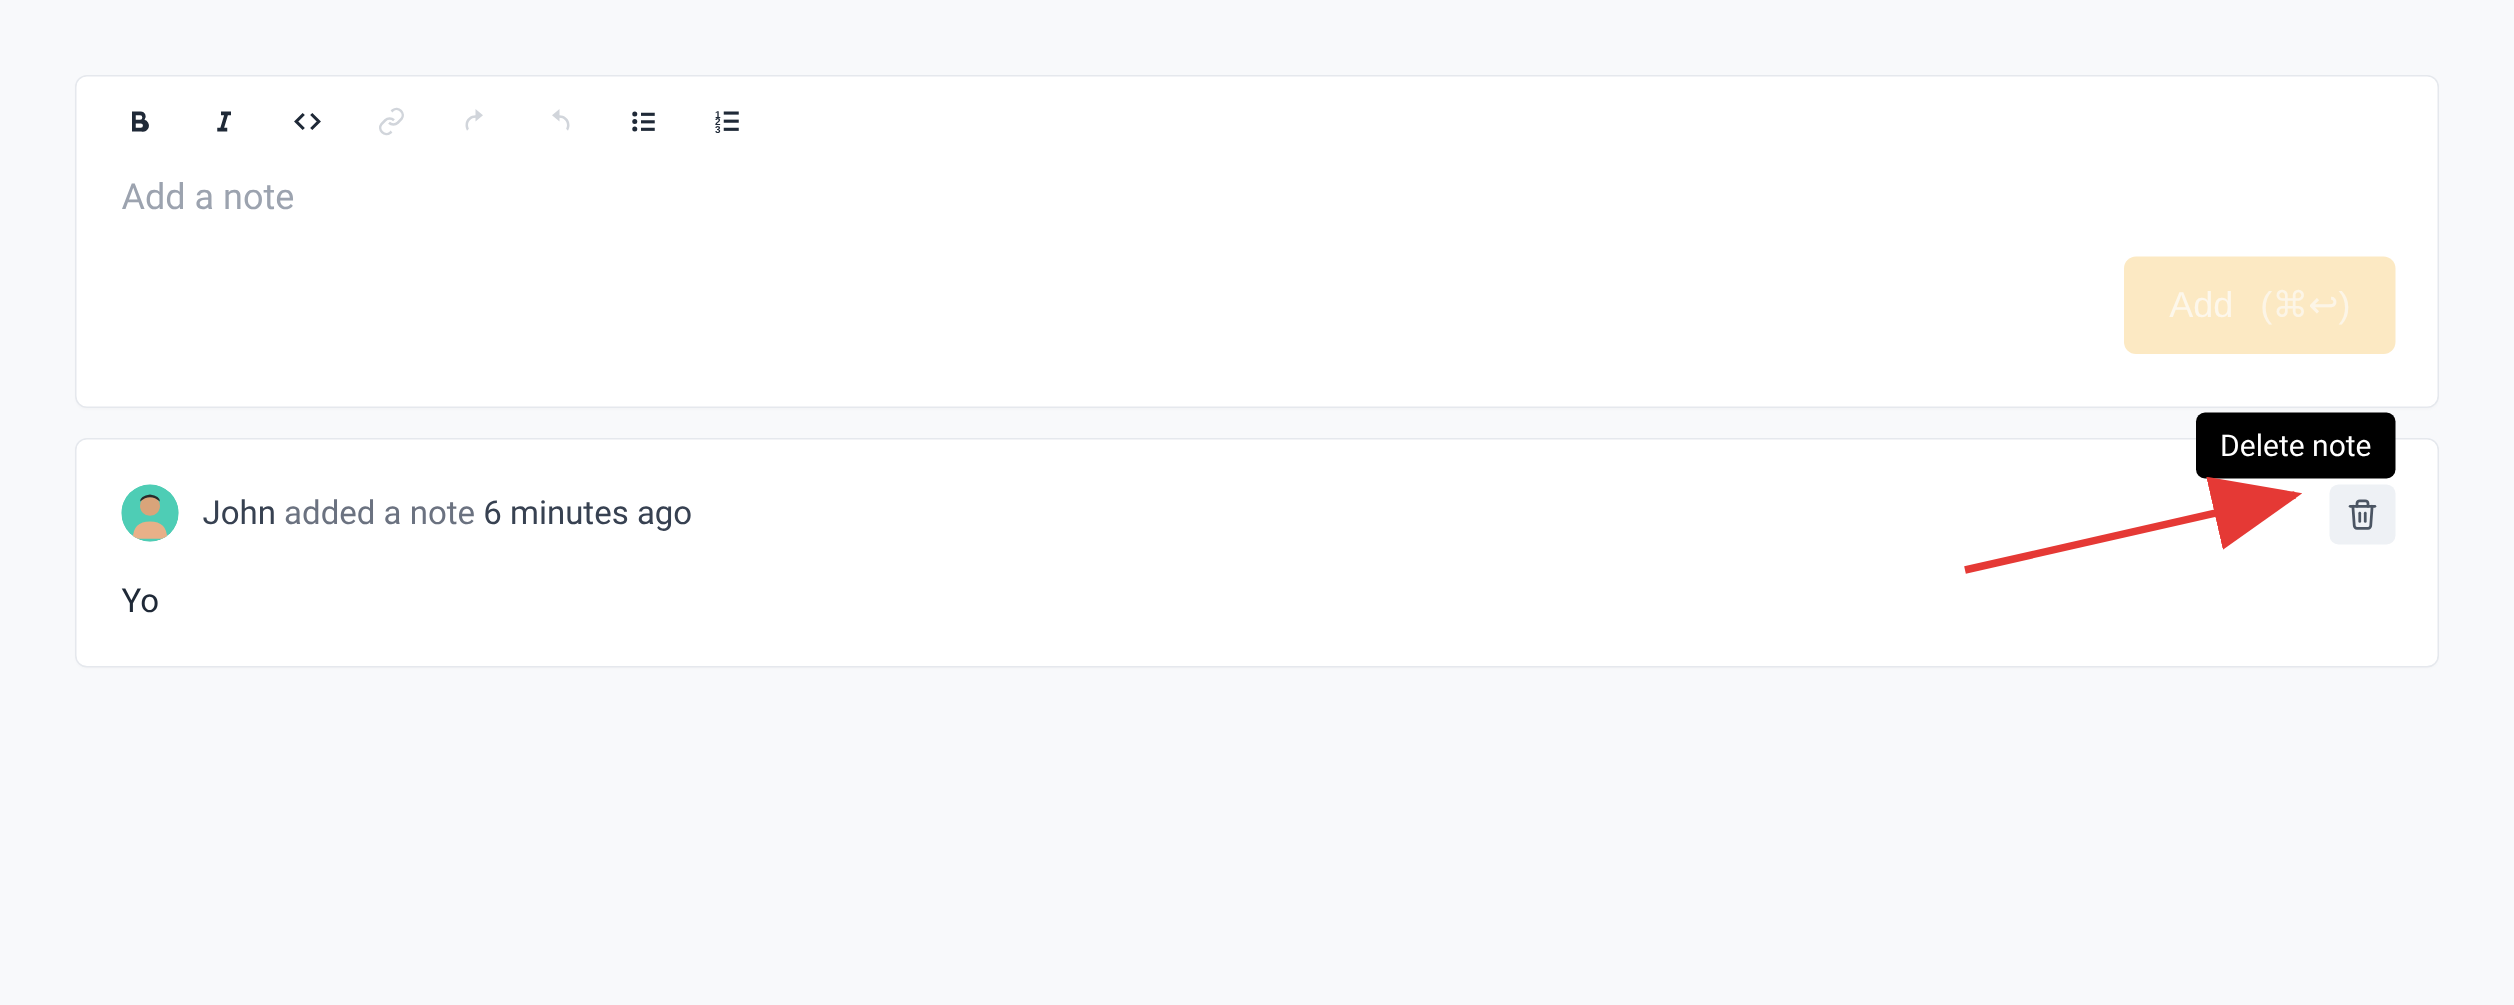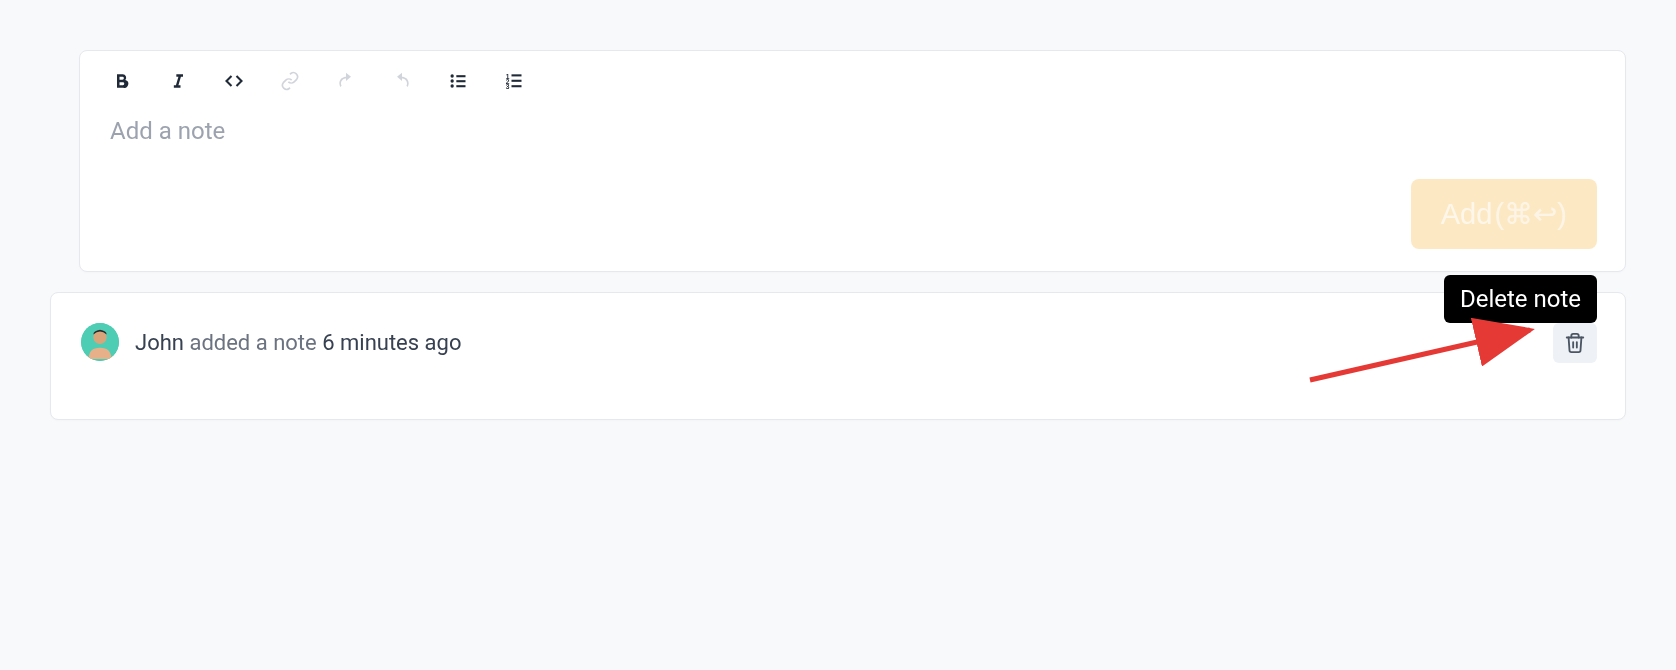--- a/index.html
+++ b/index.html
@@ -15,21 +15,20 @@
     .card {
       background: #fff;
       border: 1px solid #e5e8ed;
       border-radius: 8px;
       margin-bottom: 20px;
       box-shadow: 0 1px 2px rgba(0,0,0,0.02);
     }
     .editor-card {
       padding: 0;
       position: relative;
-      margin-left: 29px;
     }
     .toolbar {
       display: flex;
       align-items: center;
       gap: 32px;
       padding: 18px 30px 8px;
     }
     .toolbar-btn {
       background: none;
       border: none;
@@ -54,31 +53,31 @@
       min-height: 170px;
     }
     .editor-area .placeholder {
       color: #9ca3af;
       font-size: 24px;
       font-weight: 400;
     }
     .add-btn {
       position: absolute;
       right: 28px;
-      bottom: 22px;
+      bottom: 35px;
       background: #fce9c3;
       color: #fdf7eb;
       border: none;
       border-radius: 8px;
       padding: 18px 30px;
-      font-size: 29px;
+      font-size: 24px;
       font-weight: 500;
       display: flex;
       align-items: center;
-      gap: 2px;
+      gap: 18px;
       cursor: pointer;
     }
     .add-btn .paren {
       opacity: 0.9;
     }
     .note-card {
       padding: 30px;
       position: relative;
     }
     .note-header {
@@ -140,21 +139,21 @@
     .delete-btn svg {
       width: 22px;
       height: 22px;
     }
     .tooltip {
       position: absolute;
       right: 28px;
       top: -18px;
       background: #000;
       color: #fff;
-      font-size: 24px;
+      font-size: 20px;
       padding: 10px 16px;
       border-radius: 6px;
       white-space: nowrap;
     }
     .arrow-annotation {
       position: absolute;
       pointer-events: none;
     }
   </style>
 </head>
@@ -232,20 +231,21 @@
         <circle cx="20" cy="20" r="20" fill="#4ecdb5"></circle>
         <circle cx="20" cy="15" r="7" fill="#d9a47a"></circle>
         <path d="M8 38 Q8 26 20 26 Q32 26 32 38 Z" fill="#e8b088"></path>
         <path d="M13 12 Q20 6 27 12 Q27 8 20 7 Q13 8 13 12 Z" fill="#2a2a2a"></path>
       </svg>
     </div>
     <div class="note-meta">
       <span class="author">John</span><span class="action"> added a note </span><span class="time">6 minutes ago</span>
     </div>
   </div>
+  <div class="note-content">Yo</div>
   <button class="delete-btn">
     <svg viewBox="0 0 24 24" fill="none" stroke="currentColor" stroke-width="2" stroke-linecap="round">
       <polyline points="3 6 5 6 21 6"></polyline>
       <path d="M19 6l-1 14a2 2 0 0 1-2 2H8a2 2 0 0 1-2-2L5 6"></path>
       <path d="M8 6V4a2 2 0 0 1 2-2h4a2 2 0 0 1 2 2v2"></path>
       <line x1="10" y1="11" x2="10" y2="17"></line>
       <line x1="14" y1="11" x2="14" y2="17"></line>
     </svg>
   </button>
   <svg class="arrow-annotation" style="right:75px; top:25px; width:250px; height:70px;" viewBox="0 0 250 70">

